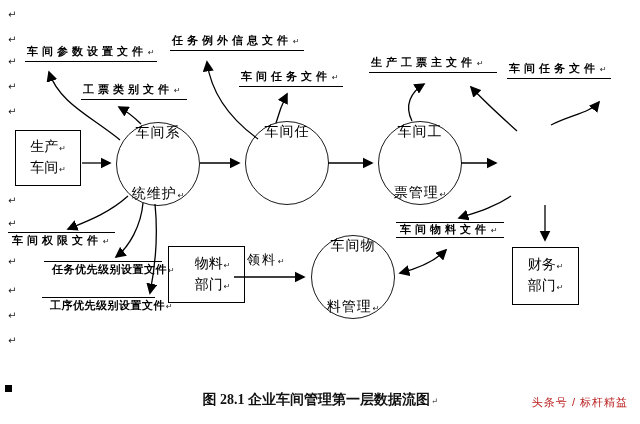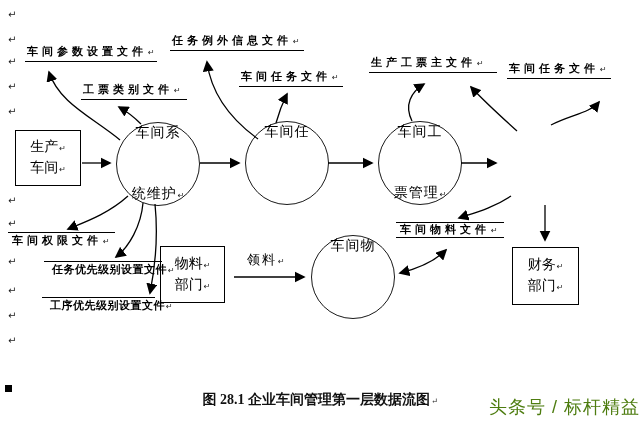--- a/index.html
+++ b/index.html
@@ -28,42 +28,42 @@
   .s9{left:42px;top:297px;width:113px;}
   .s10{left:396px;top:222px;width:108px;}
   .s7 .slabel{padding-left:4px;}
   .s8 .slabel,.s9 .slabel{padding-left:8px;}
   .s10 .slabel{padding:0 0 0 4px;line-height:13px;}
   
   .entity{position:absolute;z-index:1;border:1.5px solid #000;background:#fff;
           display:flex;flex-direction:column;align-items:center;justify-content:center;
           font-size:14px;line-height:19px;}
   .e1{left:15px;top:130px;width:64px;height:54px;}
-  .e2{left:160px;top:246px;width:63px;height:55px;}
+  .e2{left:168px;top:246px;width:63px;height:55px;padding-left:12px;}
   .e3{left:512px;top:247px;width:65px;height:56px;}
   
   .process{position:absolute;z-index:1;width:82px;height:82px;border-radius:50%;
            border:1.2px solid #1a1a1a;background:#fff;
            display:flex;flex-direction:column;align-items:center;justify-content:space-between;
            font-size:14px;line-height:18px;letter-spacing:1px;}
   .p1{left:116px;top:122px;}
   .p2{left:245px;top:121px;}
   .p3{left:378px;top:121px;gap:40px;}
   .p4{left:502px;top:121px;}
   .p5{left:311px;top:235px;}
   .process .pm,.entity .pm{letter-spacing:0;}
   
   .flowlabel{position:absolute;left:247px;top:251px;z-index:3;font-size:13px;letter-spacing:2px;}
   
   #arrows{position:absolute;left:0;top:0;z-index:2;pointer-events:none;}
   
   .caption{position:absolute;left:0;right:0;top:391px;text-align:center;z-index:3;
            font-family:"Liberation Serif","DejaVu Serif",serif;font-weight:700;font-size:14px;color:#111;}
-  .watermark{position:absolute;right:0;top:395px;z-index:3;font-size:18px;letter-spacing:1px;
-             color:#4d7c0f;text-shadow:1px 1px 0 #ffffff;}
+  .watermark{position:absolute;right:12px;top:395px;z-index:3;font-size:11px;letter-spacing:1px;
+             color:#b91c1c;text-shadow:1px 1px 0 #ffffff;}
 </style>
 </head>
 <body>
 
 <div id="canvas">
 
   <span class="mp" style="top:10px">↵</span>
   <span class="mp" style="top:35px">↵</span>
   <span class="mp" style="top:57px">↵</span>
   <span class="mp" style="top:82px">↵</span>
@@ -146,20 +146,21 @@
   </div>
   <div class="process p2">
     <div>车间任</div>
   </div>
   <div class="process p3">
     <div>车间工</div>
     <div><span>票管理</span><span class="pm">↵</span></div>
   </div>
   <div class="process p5">
     <div>车间物</div>
+    <div><span>料管理</span><span class="pm">↵</span></div>
   </div>
 
   <div class="flowlabel"><span>领料</span><span class="pm">↵</span></div>
 
   <svg id="arrows" width="640" height="424" viewBox="0 0 640 424">
     <defs>
       <marker id="ah" viewBox="0 0 10 10" refX="8.5" refY="5" markerWidth="8.5" markerHeight="8.5" orient="auto-start-reverse">
         <path d="M0,0 L10,5 L0,10 z" fill="#000"></path>
       </marker>
     </defs>

